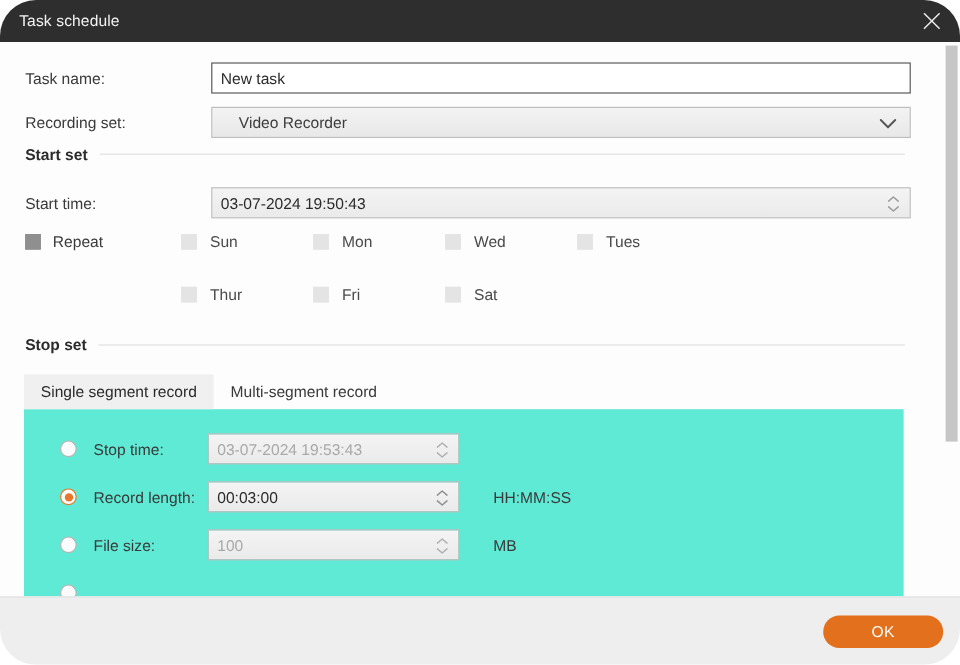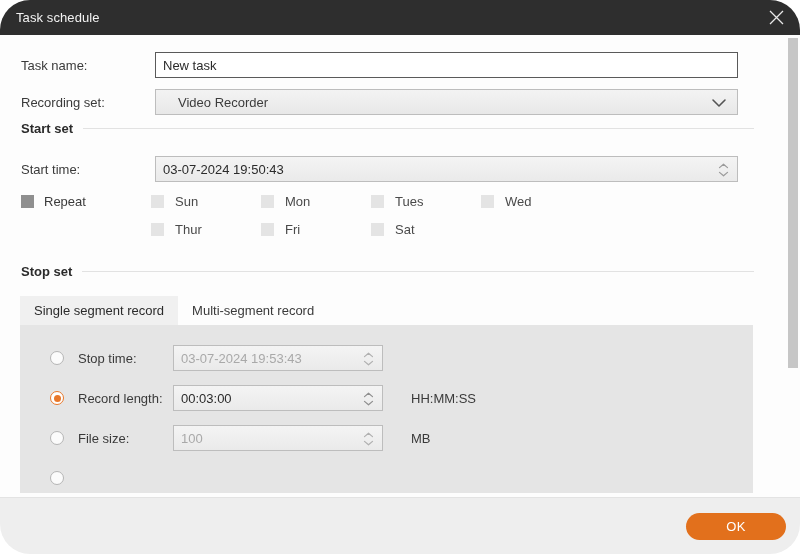--- a/index.html
+++ b/index.html
@@ -67,20 +67,21 @@
     width: 772px;
     padding: 0;
   }
 
   
   .field-row {
     display: flex;
     align-items: center;
     height: 30px;
     margin: 0 0 0 0;
+    gap: 21px;
   }
   .field-label {
     width: 155px;
     padding-left: 21px;
     box-sizing: border-box;
     font-size: 13px;
     color: #3a3a3a;
   }
 
   .text-input {
@@ -208,21 +209,21 @@
     height: 18px;
   }
   .repeat-label {
     font-size: 13px;
     color: #3a3a3a;
     margin-left: 10px;
   }
   .days-grid {
     display: grid;
     grid-template-columns: 110px 110px 110px 110px;
-    row-gap: 10px;
+    row-gap: 26px;
   }
   .day-item {
     display: flex;
     align-items: center;
     height: 18px;
   }
   .day-label {
     font-size: 13px;
     color: #4a4a4a;
     margin-left: 11px;
@@ -251,21 +252,21 @@
     box-sizing: border-box;
     background: transparent;
     cursor: pointer;
     white-space: nowrap;
   }
   .tab.active {
     background: #f0f0f0;
     color: #2b2b2b;
   }
   .tab-panel {
-    background: #e5e5e5;
+    background: #5eead4;
     width: 733px;
     height: 168px;
     box-sizing: border-box;
     position: relative;
     overflow: hidden;
   }
 
   
   .radio-row {
     display: flex;
@@ -425,25 +426,25 @@
           <div class="day-item">
             <span class="cb disabled"></span>
             <span class="day-label">Sun</span>
           </div>
           <div class="day-item">
             <span class="cb disabled"></span>
             <span class="day-label">Mon</span>
           </div>
           <div class="day-item">
             <span class="cb disabled"></span>
+            <span class="day-label">Wed</span>
+          </div>
+          <div class="day-item">
+            <span class="cb disabled"></span>
             <span class="day-label">Tues</span>
-          </div>
-          <div class="day-item">
-            <span class="cb disabled"></span>
-            <span class="day-label">Wed</span>
           </div>
           <div class="day-item">
             <span class="cb disabled"></span>
             <span class="day-label">Thur</span>
           </div>
           <div class="day-item">
             <span class="cb disabled"></span>
             <span class="day-label">Fri</span>
           </div>
           <div class="day-item">

